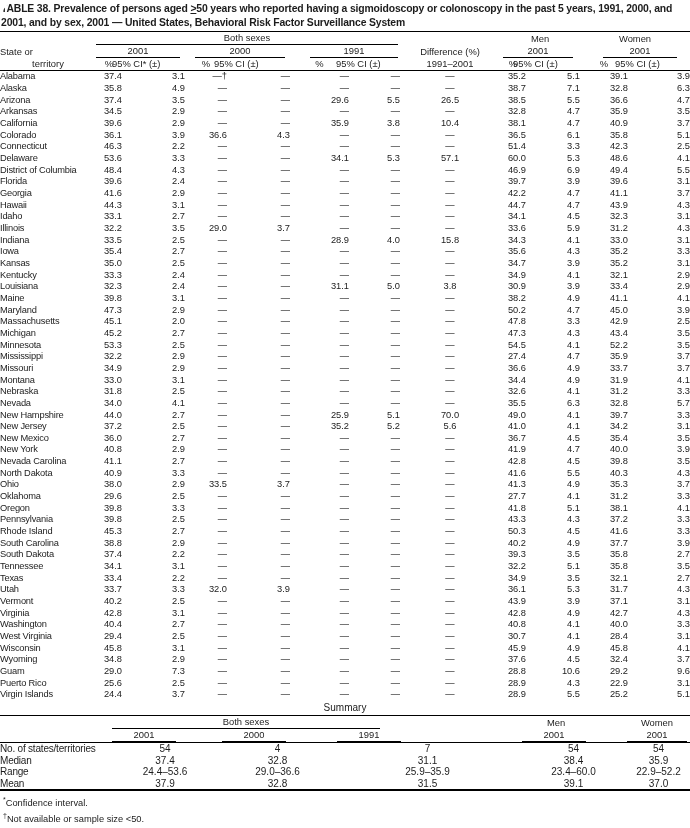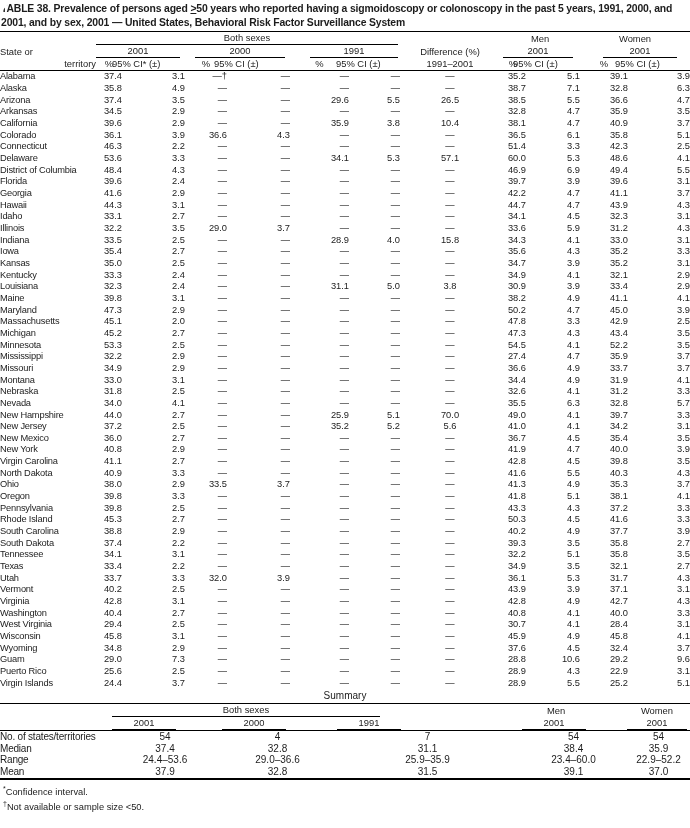--- a/index.html
+++ b/index.html
@@ -14,21 +14,21 @@
   .main thead td,.main thead th{font-weight:normal;font-size:9.4px;line-height:12px;height:12px;padding:0;vertical-align:bottom;white-space:nowrap;}
   .grp-rule{border-bottom:1.4px solid #000;text-align:center;}
   .r-2001{margin-right:5px;}
   .r-2000{margin-left:10px;margin-right:5px;}
   .r-1991{margin-left:20px;margin-right:2px;}
   .r-men{margin-left:3px;margin-right:7px;}
   .r-women{margin-left:23px;margin-right:13px;}
   .r-both{margin-right:2px;border-bottom:1.6px solid #000;text-align:center;}
   .lbl-c{text-align:center;}
   .state-h{text-align:left;padding-left:8px;margin-top:24px;}
-  .state-h2{text-align:right;padding-left:13px;}
+  .state-h2{text-align:center;padding-left:13px;}
   .ci-h{text-align:left;overflow:visible;}
   .ci-h .sh{display:inline-block;margin-left:-10px;}
   .ci-h .sh2{display:inline-block;margin-left:-13px;}
   .pct-h{text-align:center;}
   .diff-h{text-align:center;}
   
   .main tbody td{font-size:9.3px;height:11.65px;line-height:11.65px;padding:0;white-space:nowrap;overflow:visible;}
   .c-state{text-align:left;padding-left:8px;letter-spacing:-0.2px;}
   .c-p{text-align:right;padding-right:2px;}
   .c-ci{text-align:right;}
@@ -579,21 +579,21 @@
           <td class="c-ci c-ci2">—</td>
           <td class="c-p">—</td>
           <td class="c-ci c-ci3">—</td>
           <td class="c-diff">—</td>
           <td class="c-p">41.9</td>
           <td class="c-ci c-cim">4.7</td>
           <td class="c-p">40.0</td>
           <td class="c-ci c-ciw">3.9</td>
         </tr>
         <tr>
-          <td class="c-state">Virgin Carolina</td>
+          <td class="c-state">Nevada Carolina</td>
           <td class="c-p">41.1</td>
           <td class="c-ci c-ci1">2.7</td>
           <td class="c-p">—</td>
           <td class="c-ci c-ci2">—</td>
           <td class="c-p">—</td>
           <td class="c-ci c-ci3">—</td>
           <td class="c-diff">—</td>
           <td class="c-p">42.8</td>
           <td class="c-ci c-cim">4.5</td>
           <td class="c-p">39.8</td>
@@ -619,20 +619,34 @@
           <td class="c-ci c-ci1">2.9</td>
           <td class="c-p">33.5</td>
           <td class="c-ci c-ci2">3.7</td>
           <td class="c-p">—</td>
           <td class="c-ci c-ci3">—</td>
           <td class="c-diff">—</td>
           <td class="c-p">41.3</td>
           <td class="c-ci c-cim">4.9</td>
           <td class="c-p">35.3</td>
           <td class="c-ci c-ciw">3.7</td>
+        </tr>
+        <tr>
+          <td class="c-state">Oklahoma</td>
+          <td class="c-p">29.6</td>
+          <td class="c-ci c-ci1">2.5</td>
+          <td class="c-p">—</td>
+          <td class="c-ci c-ci2">—</td>
+          <td class="c-p">—</td>
+          <td class="c-ci c-ci3">—</td>
+          <td class="c-diff">—</td>
+          <td class="c-p">27.7</td>
+          <td class="c-ci c-cim">4.1</td>
+          <td class="c-p">31.2</td>
+          <td class="c-ci c-ciw">3.3</td>
         </tr>
         <tr>
           <td class="c-state">Oregon</td>
           <td class="c-p">39.8</td>
           <td class="c-ci c-ci1">3.3</td>
           <td class="c-p">—</td>
           <td class="c-ci c-ci2">—</td>
           <td class="c-p">—</td>
           <td class="c-ci c-ci3">—</td>
           <td class="c-diff">—</td>

